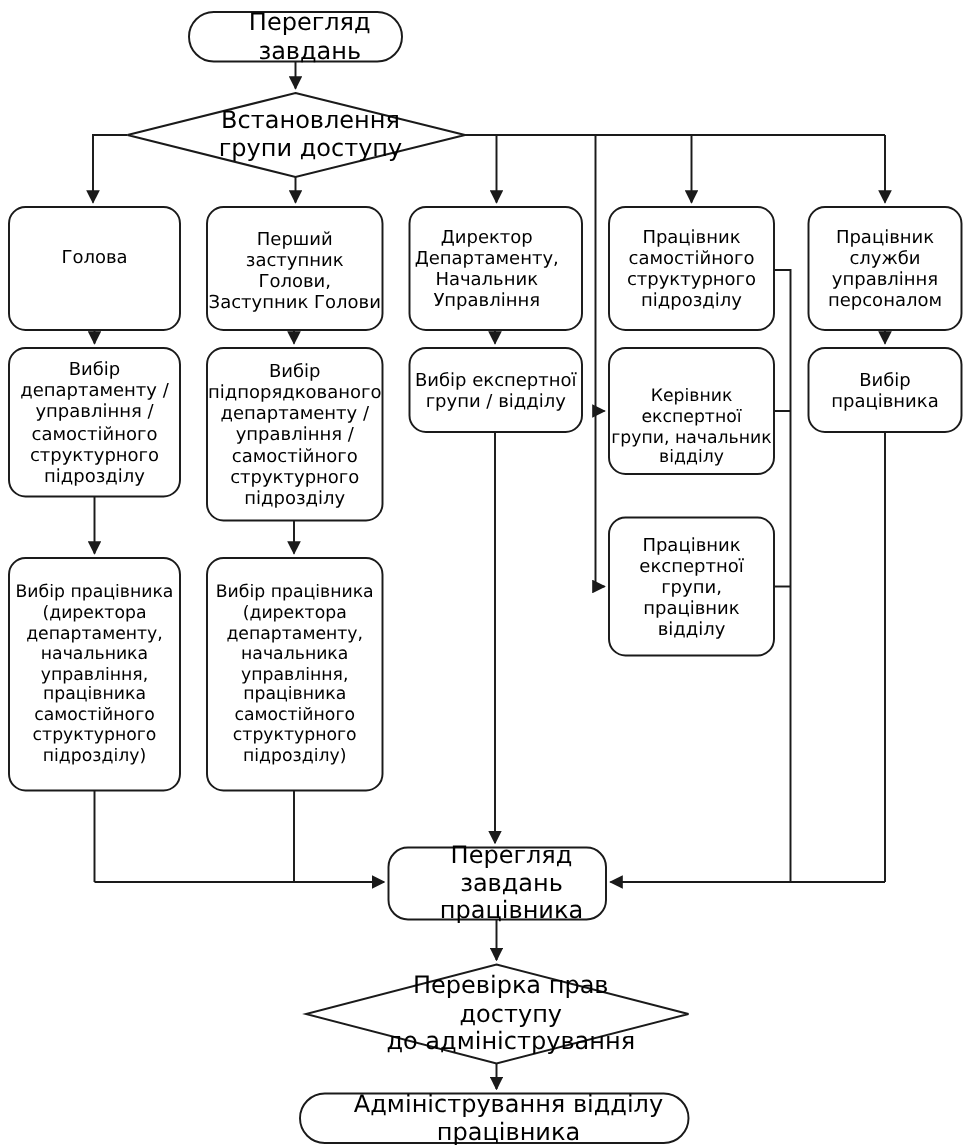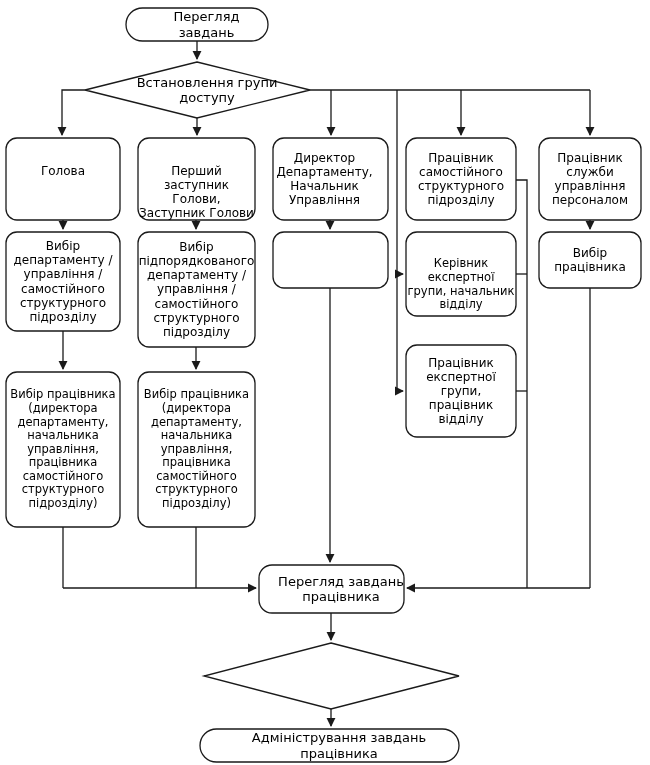--- a/index.html
+++ b/index.html
@@ -31,21 +31,21 @@
     justify-content: center;
     text-align: center;
     color: #000000;
     line-height: 1.18;
     white-space: pre-line;
     pointer-events: none;
     box-sizing: border-box;
   }
   .lbl-sm   { font-size: 11.5px; }
   .lbl-md   { font-size: 12px; }
-  .lbl-lg   { font-size: 13px; padding-left: 19px; }
+  .lbl-lg   { font-size: 16px; padding-left: 19px; }
 </style>
 </head>
 <body>
 
 <div id="flow-root">
 
   <svg id="flow-svg" viewBox="0 0 650 765">
     <defs>
       <marker id="arrow" viewBox="0 0 10 10" refX="9" refY="5" markerWidth="7" markerHeight="7" orient="auto-start-reverse">
         <path d="M 0 0 L 10 5 L 0 10 z" fill="#1a1a1a"></path>
@@ -128,21 +128,21 @@
 
       <path d="M 331 709 L 331 726" marker-end="url(#arrow)"></path>
     </g>
   </svg>
 
   <div class="node-label lbl-lg" style="left:126px; top:8px; width:142px; height:33px;">Перегляд завдань</div>
 
   <div class="node-label lbl-lg" style="left:110px; top:78px; width:175px; height:24px;">Встановлення групи доступу</div>
 
   <div class="node-label lbl-md" style="left:6px; top:138px; width:114px; height:66px;">Голова</div>
-  <div class="node-label lbl-md" style="left:138px; top:156px; width:117px; height:72px;">Перший
+  <div class="node-label lbl-md" style="left:138px; top:144px; width:117px; height:72px;">Перший
 заступник Голови,
 Заступник Голови</div>
   <div class="node-label lbl-md" style="left:273px; top:138px; width:103px; height:82px;">Директор
 Департаменту,
 Начальник
 Управління</div>
   <div class="node-label lbl-md" style="left:406px; top:138px; width:110px; height:82px;">Працівник
 самостійного
 структурного
 підрозділу</div>
@@ -157,20 +157,22 @@
 самостійного
 структурного
 підрозділу</div>
   <div class="node-label lbl-md" style="left:138px; top:232px; width:117px; height:115px;">Вибір
 підпорядкованого
 департаменту /
 управління /
 самостійного
 структурного
 підрозділу</div>
+  <div class="node-label lbl-md" style="left:273px; top:232px; width:115px; height:56px;">Вибір експертної
+групи / відділу</div>
   <div class="node-label lbl-sm" style="left:406px; top:232px; width:110px; height:105px;">Керівник
 експертної
 групи, начальник
 відділу</div>
   <div class="node-label lbl-md" style="left:539px; top:232px; width:102px; height:56px;">Вибір
 працівника</div>
 
   <div class="node-label lbl-md" style="left:406px; top:345px; width:110px; height:92px;">Працівник
 експертної
 групи,
@@ -192,16 +194,18 @@
 начальника
 управління,
 працівника
 самостійного
 структурного
 підрозділу)</div>
 
   <div class="node-label lbl-lg" style="left:259px; top:565px; width:145px; height:48px;">Перегляд завдань
 працівника</div>
 
-
-  <div class="node-label lbl-lg" style="left:200px; top:729px; width:259px; height:33px;">Адміністрування завдань працівника</div>
+  <div class="node-label lbl-lg" style="left:220px; top:657px; width:222px; height:38px;">Перевірка прав доступу
+до адміністрування</div>
+
+  <div class="node-label lbl-lg" style="left:200px; top:729px; width:259px; height:33px;">Адміністрування відділу працівника</div>
 
 </div>
 
 </body></html>

